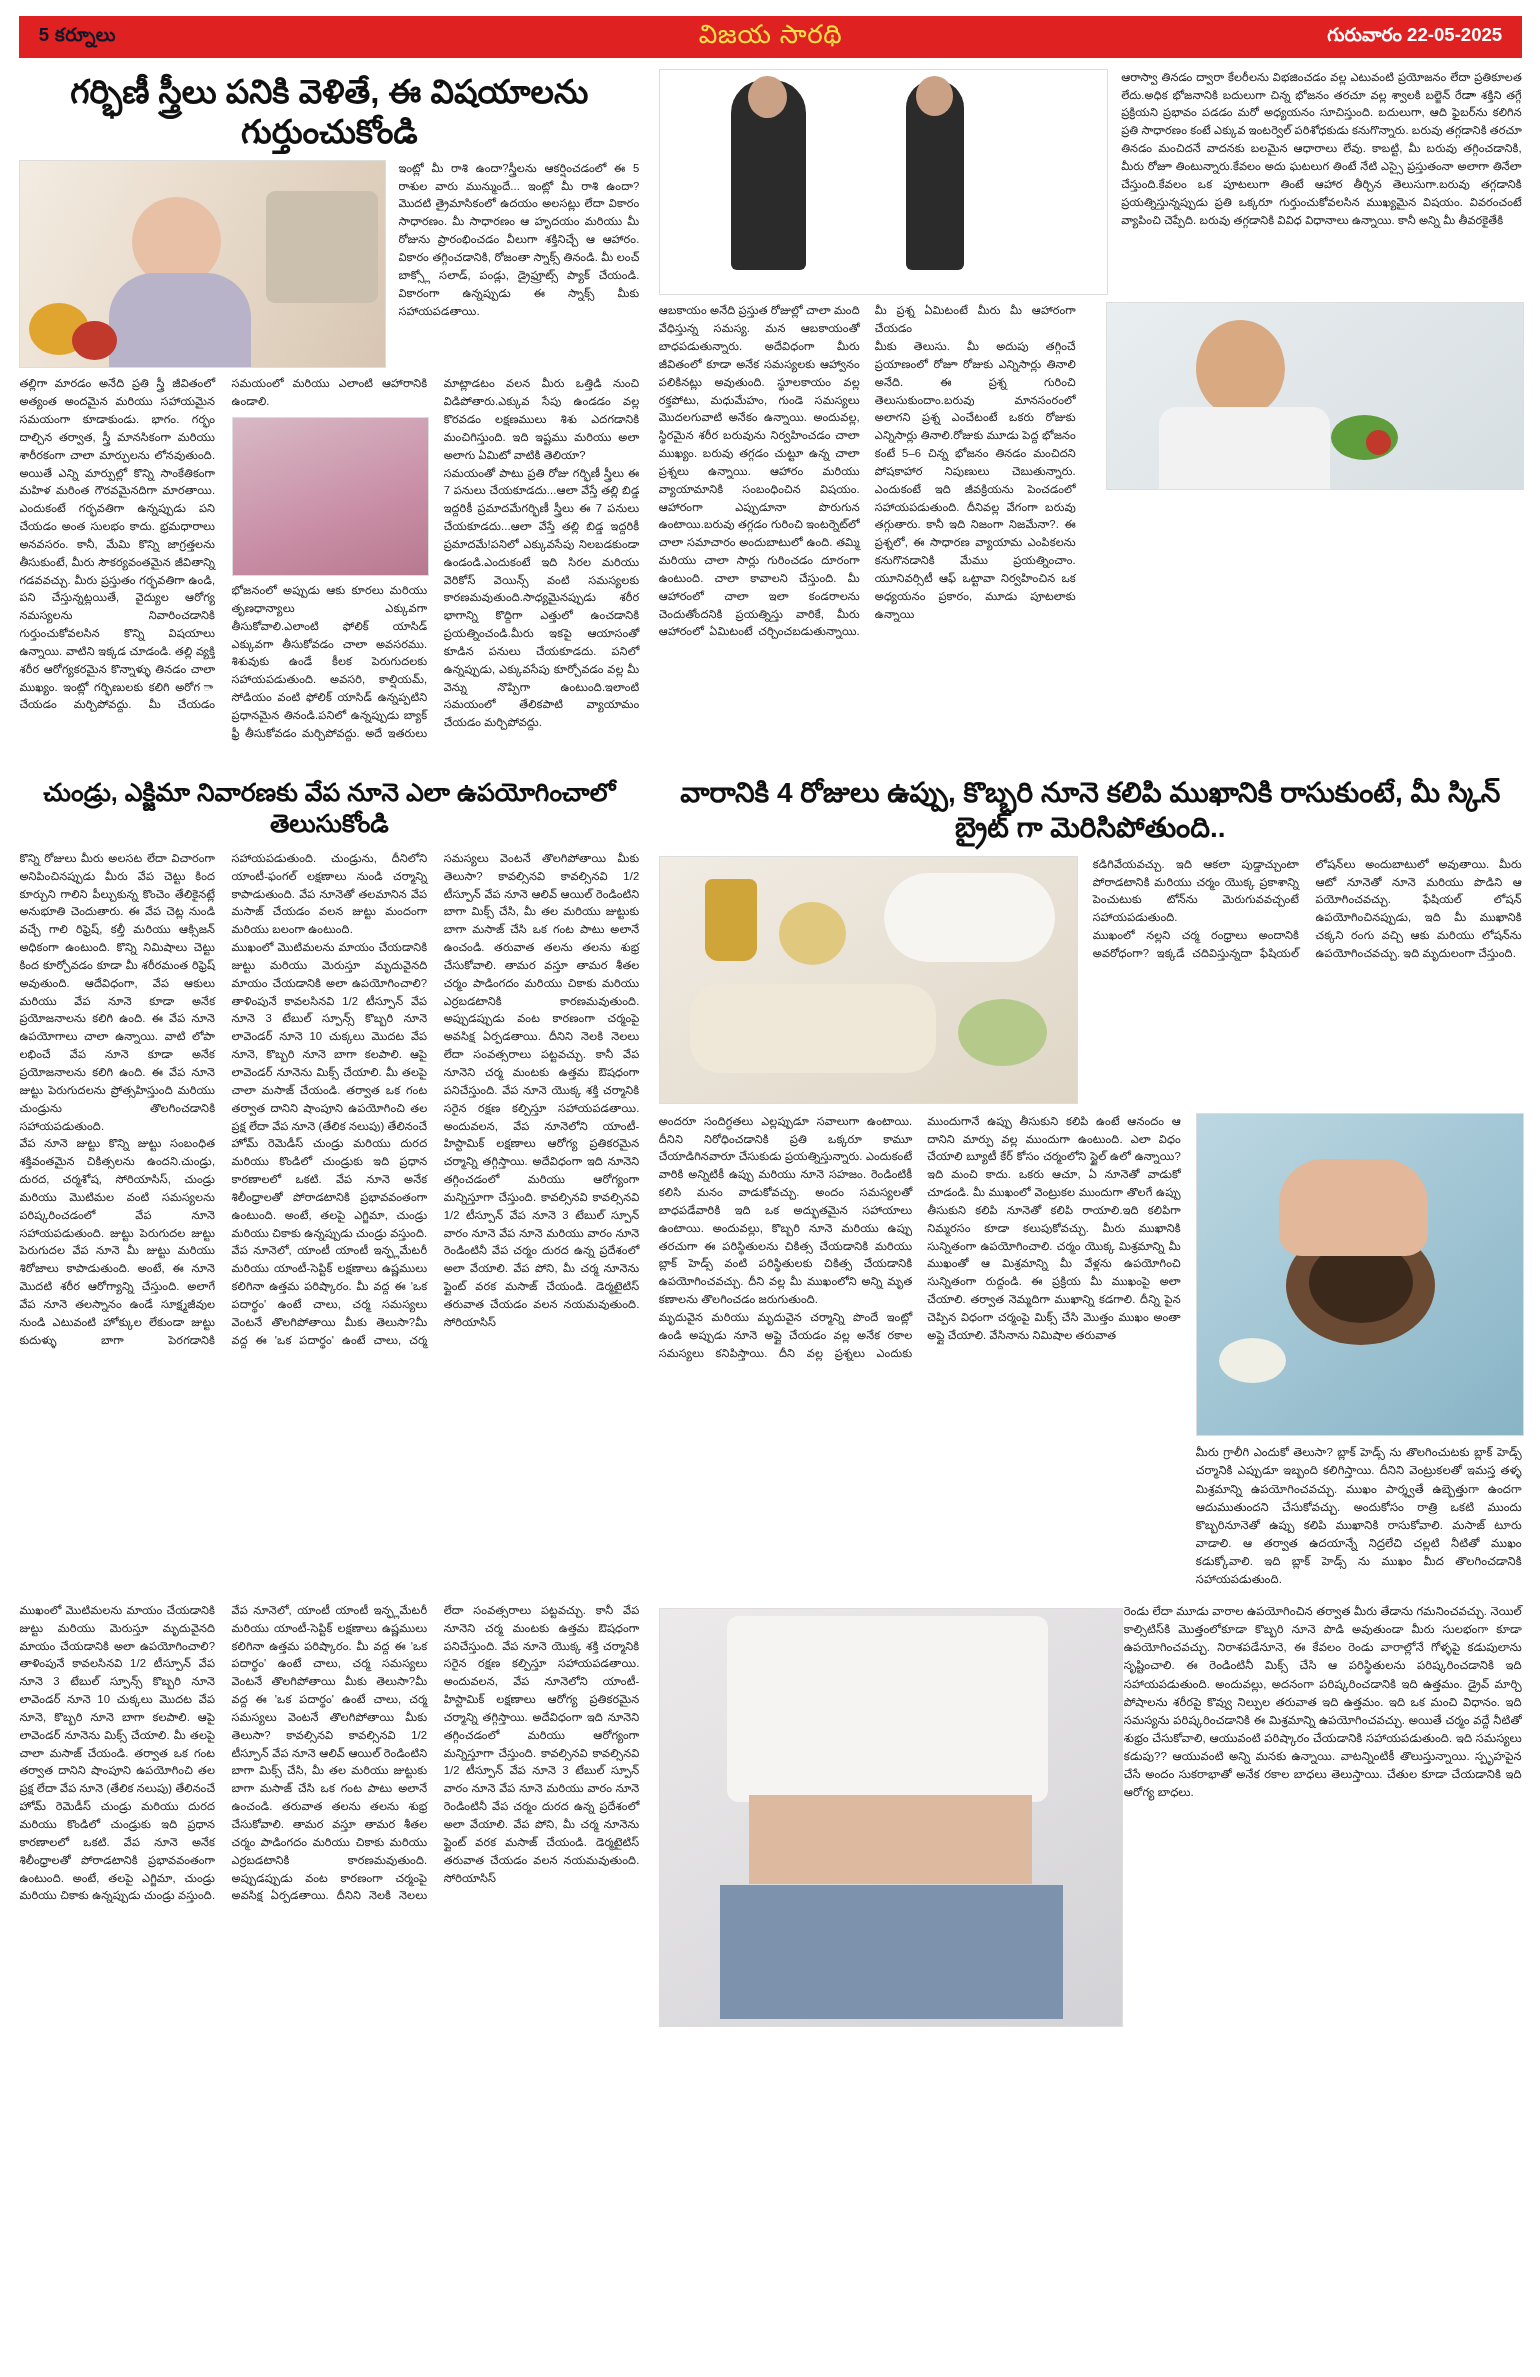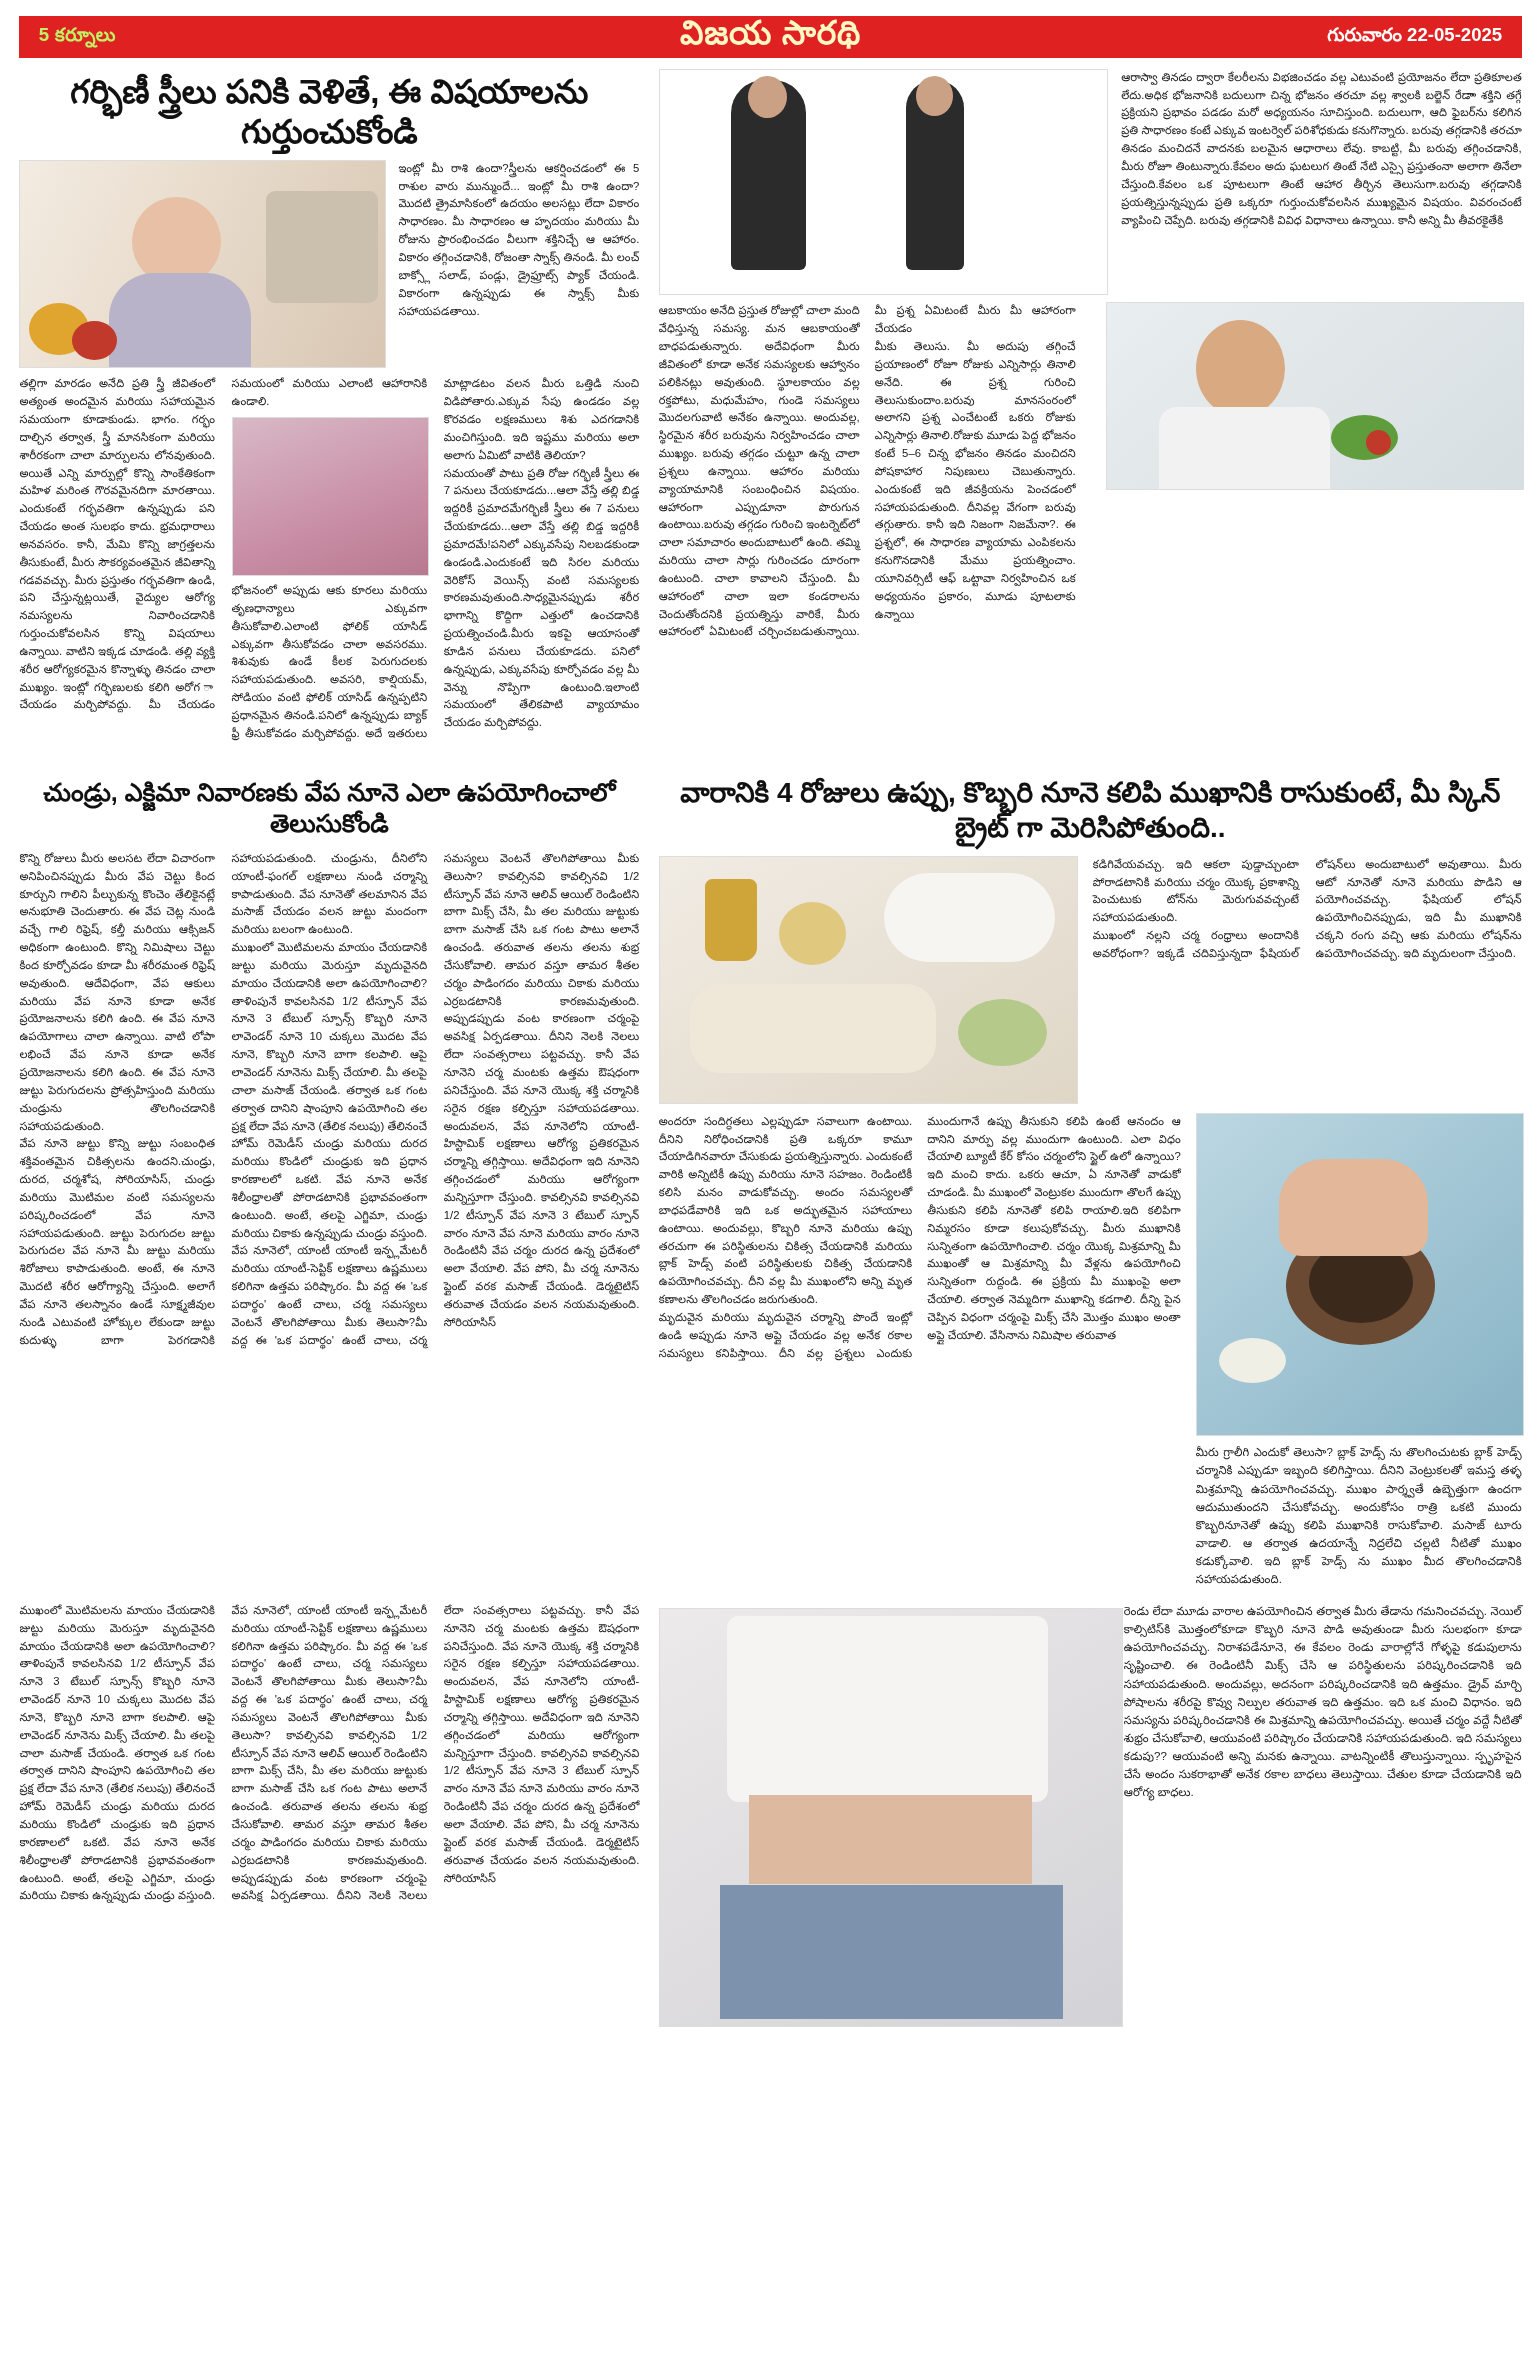--- a/index.html
+++ b/index.html
@@ -25,30 +25,30 @@
     height: 42px;
     background: #e02121;
     display: flex;
     align-items: center;
     justify-content: space-between;
     padding: 0 19.4px;
     box-sizing: border-box;
     position: relative;
   }
   .masthead .page-num {
-    color: #bef264;
+    color: #0f172a;
     font-size: 18.6px;
     font-weight: bold;
     letter-spacing: 0.4px;
     text-align: right;
   }
   .masthead .brand {
-    color: #fef9c3;
-    font-size: 33px;
-    font-weight: bold;
+    color: #fde047;
+    font-size: 26px;
+    font-weight: normal;
     position: absolute;
     left: 50%;
     transform: translateX(-50%);
     letter-spacing: 0.7px;
   }
   .masthead .date {
     color: #ffffff;
     font-size: 18.6px;
     font-weight: bold;
   }

